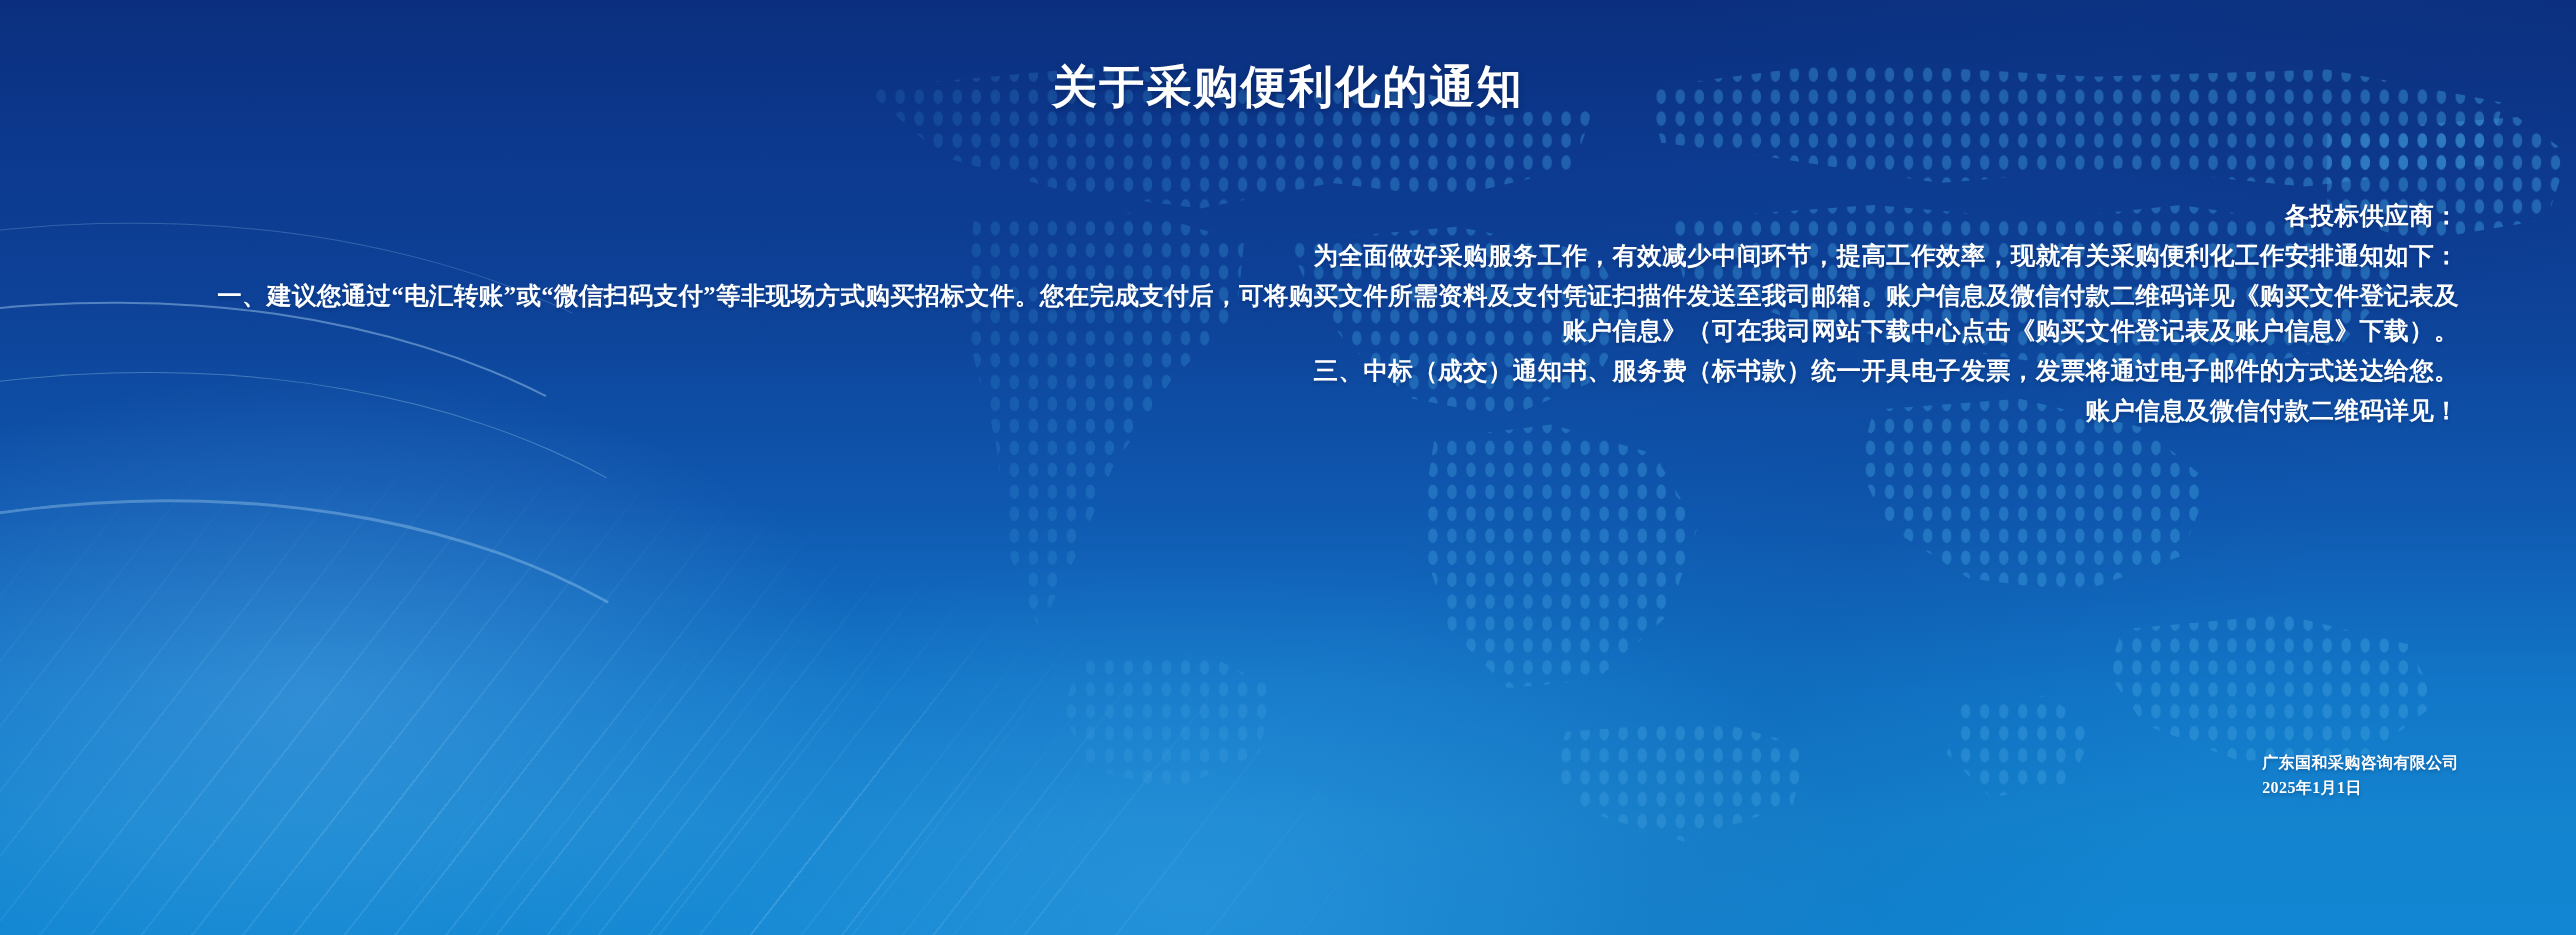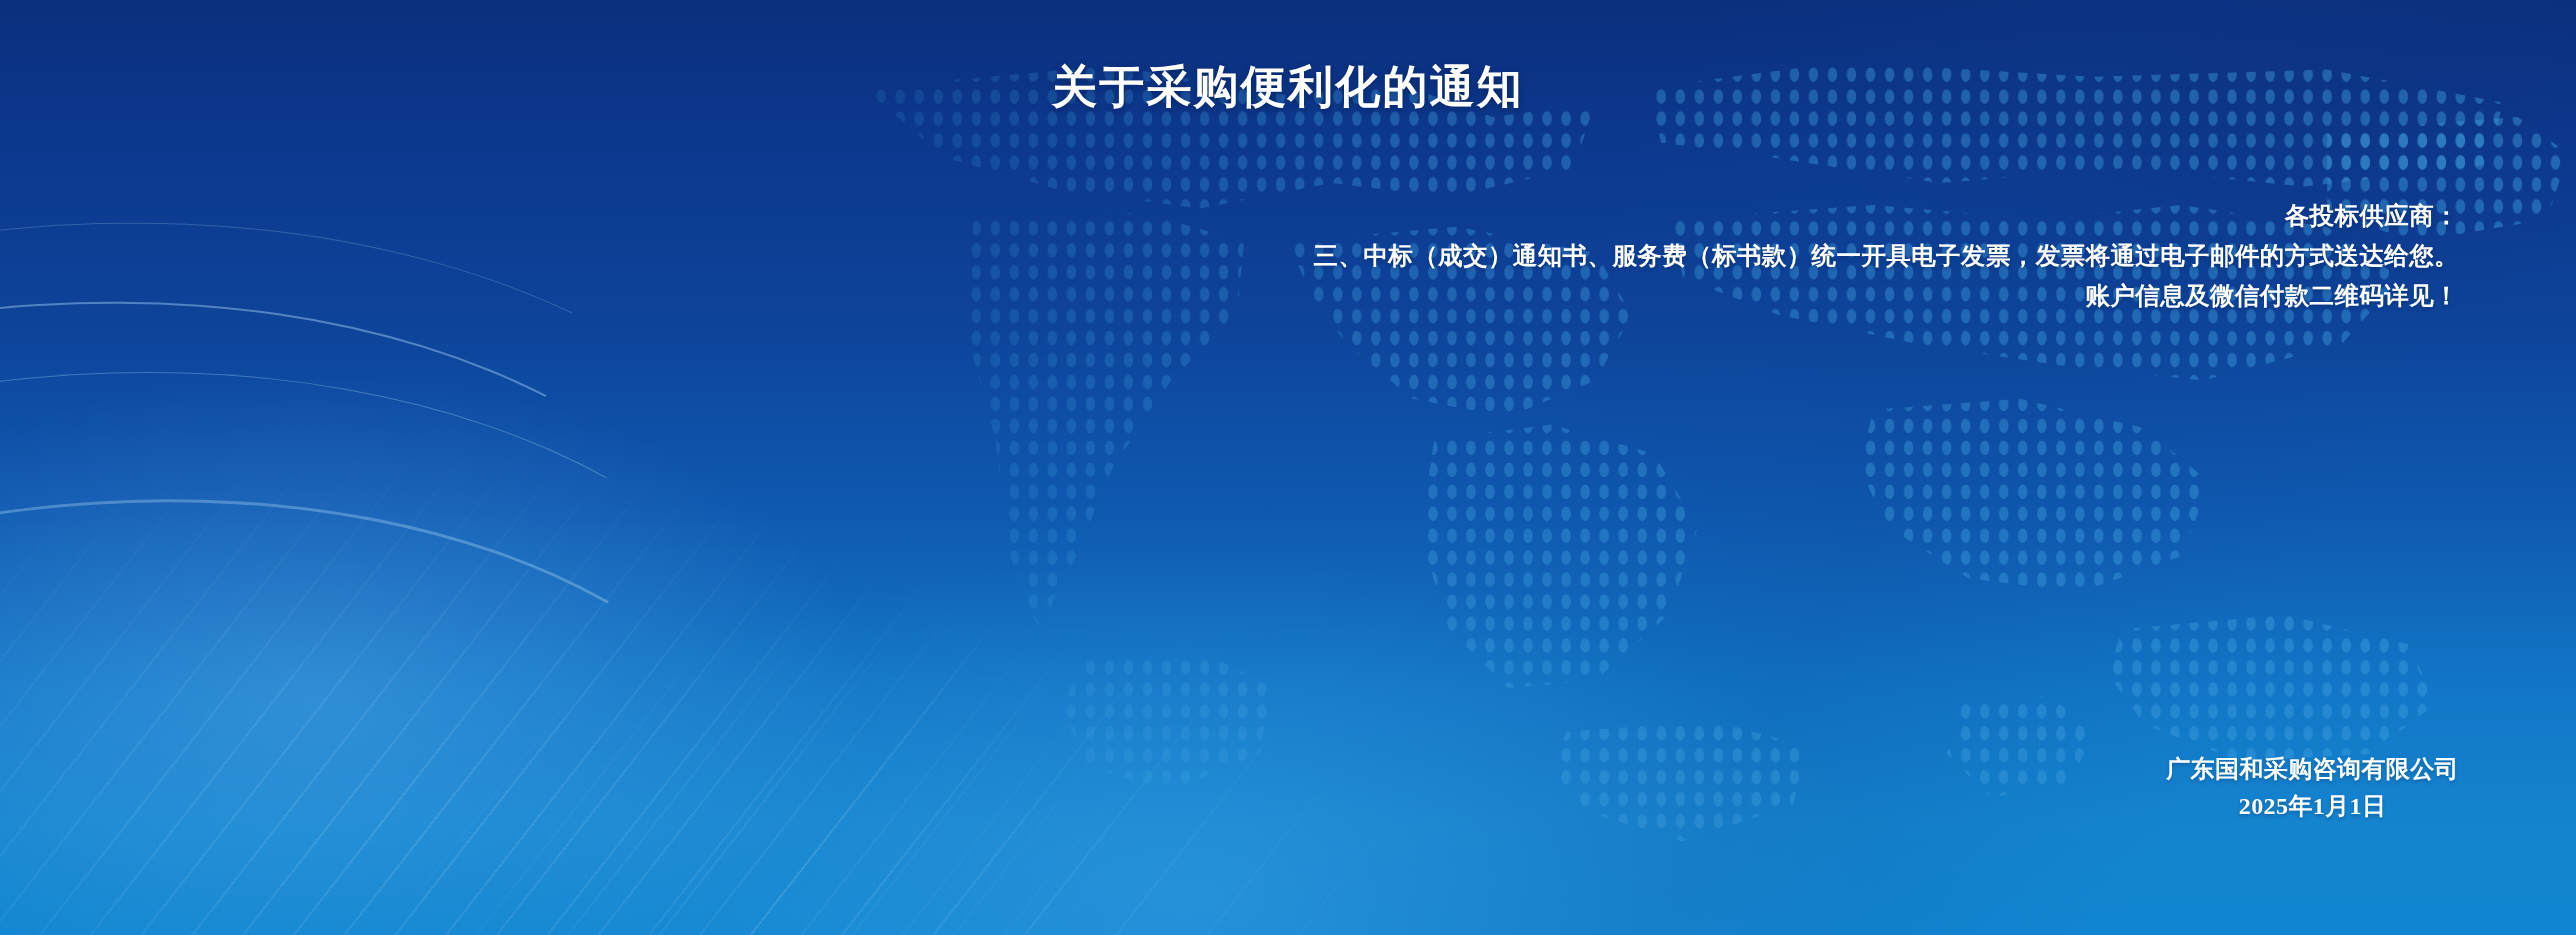--- a/index.html
+++ b/index.html
@@ -132,22 +132,22 @@
     margin: 0 0 4.4px 0;
     text-shadow: 0 1.5px 3.7px rgba(0,25,70,0.30);
     text-align: right;
   }
   .para.indent { text-indent: 2em; }
 
   .sign {
     position: absolute;
     right: 117px;
     top: 751px;
-    text-align: center;
-    font-size: 24px;
+    text-align: left;
+    font-size: 16px;
     font-weight: 700;
     line-height: 1.55;
     letter-spacing: 0.4px;
     text-shadow: 0 1.5px 3.7px rgba(0,25,70,0.30);
   }
   .sign .date { font-weight: 700; }
 </style>
 </head>
 <body>
 
@@ -198,20 +198,22 @@
   <div class="swoosh sw1"></div>
   <div class="swoosh sw2"></div>
   <div class="swoosh sw4"></div>
 
   <div class="doc">
 
     <div class="title">关于采购便利化的通知</div>
 
     <div class="body-col">
       <p class="para">各投标供应商：</p>
+      <p class="para indent">为全面做好采购服务工作，有效减少中间环节，提高工作效率，现就有关采购便利化工作安排通知如下：</p>
+      <p class="para indent">一、建议您通过“电汇转账”或“微信扫码支付”等非现场方式购买招标文件。您在完成支付后，可将购买文件所需资料及支付凭证扫描件发送至我司邮箱。账户信息及微信付款二维码详见《购买文件登记表及账户信息》（可在我司网站下载中心点击《购买文件登记表及账户信息》下载）。</p>
       <p class="para indent">三、中标（成交）通知书、服务费（标书款）统一开具电子发票，发票将通过电子邮件的方式送达给您。</p>
       <p class="para">账户信息及微信付款二维码详见！</p>
     </div>
 
     <div class="sign">
       <div>广东国和采购咨询有限公司</div>
       <div class="date">2025年1月1日</div>
     </div>
 
   </div>

